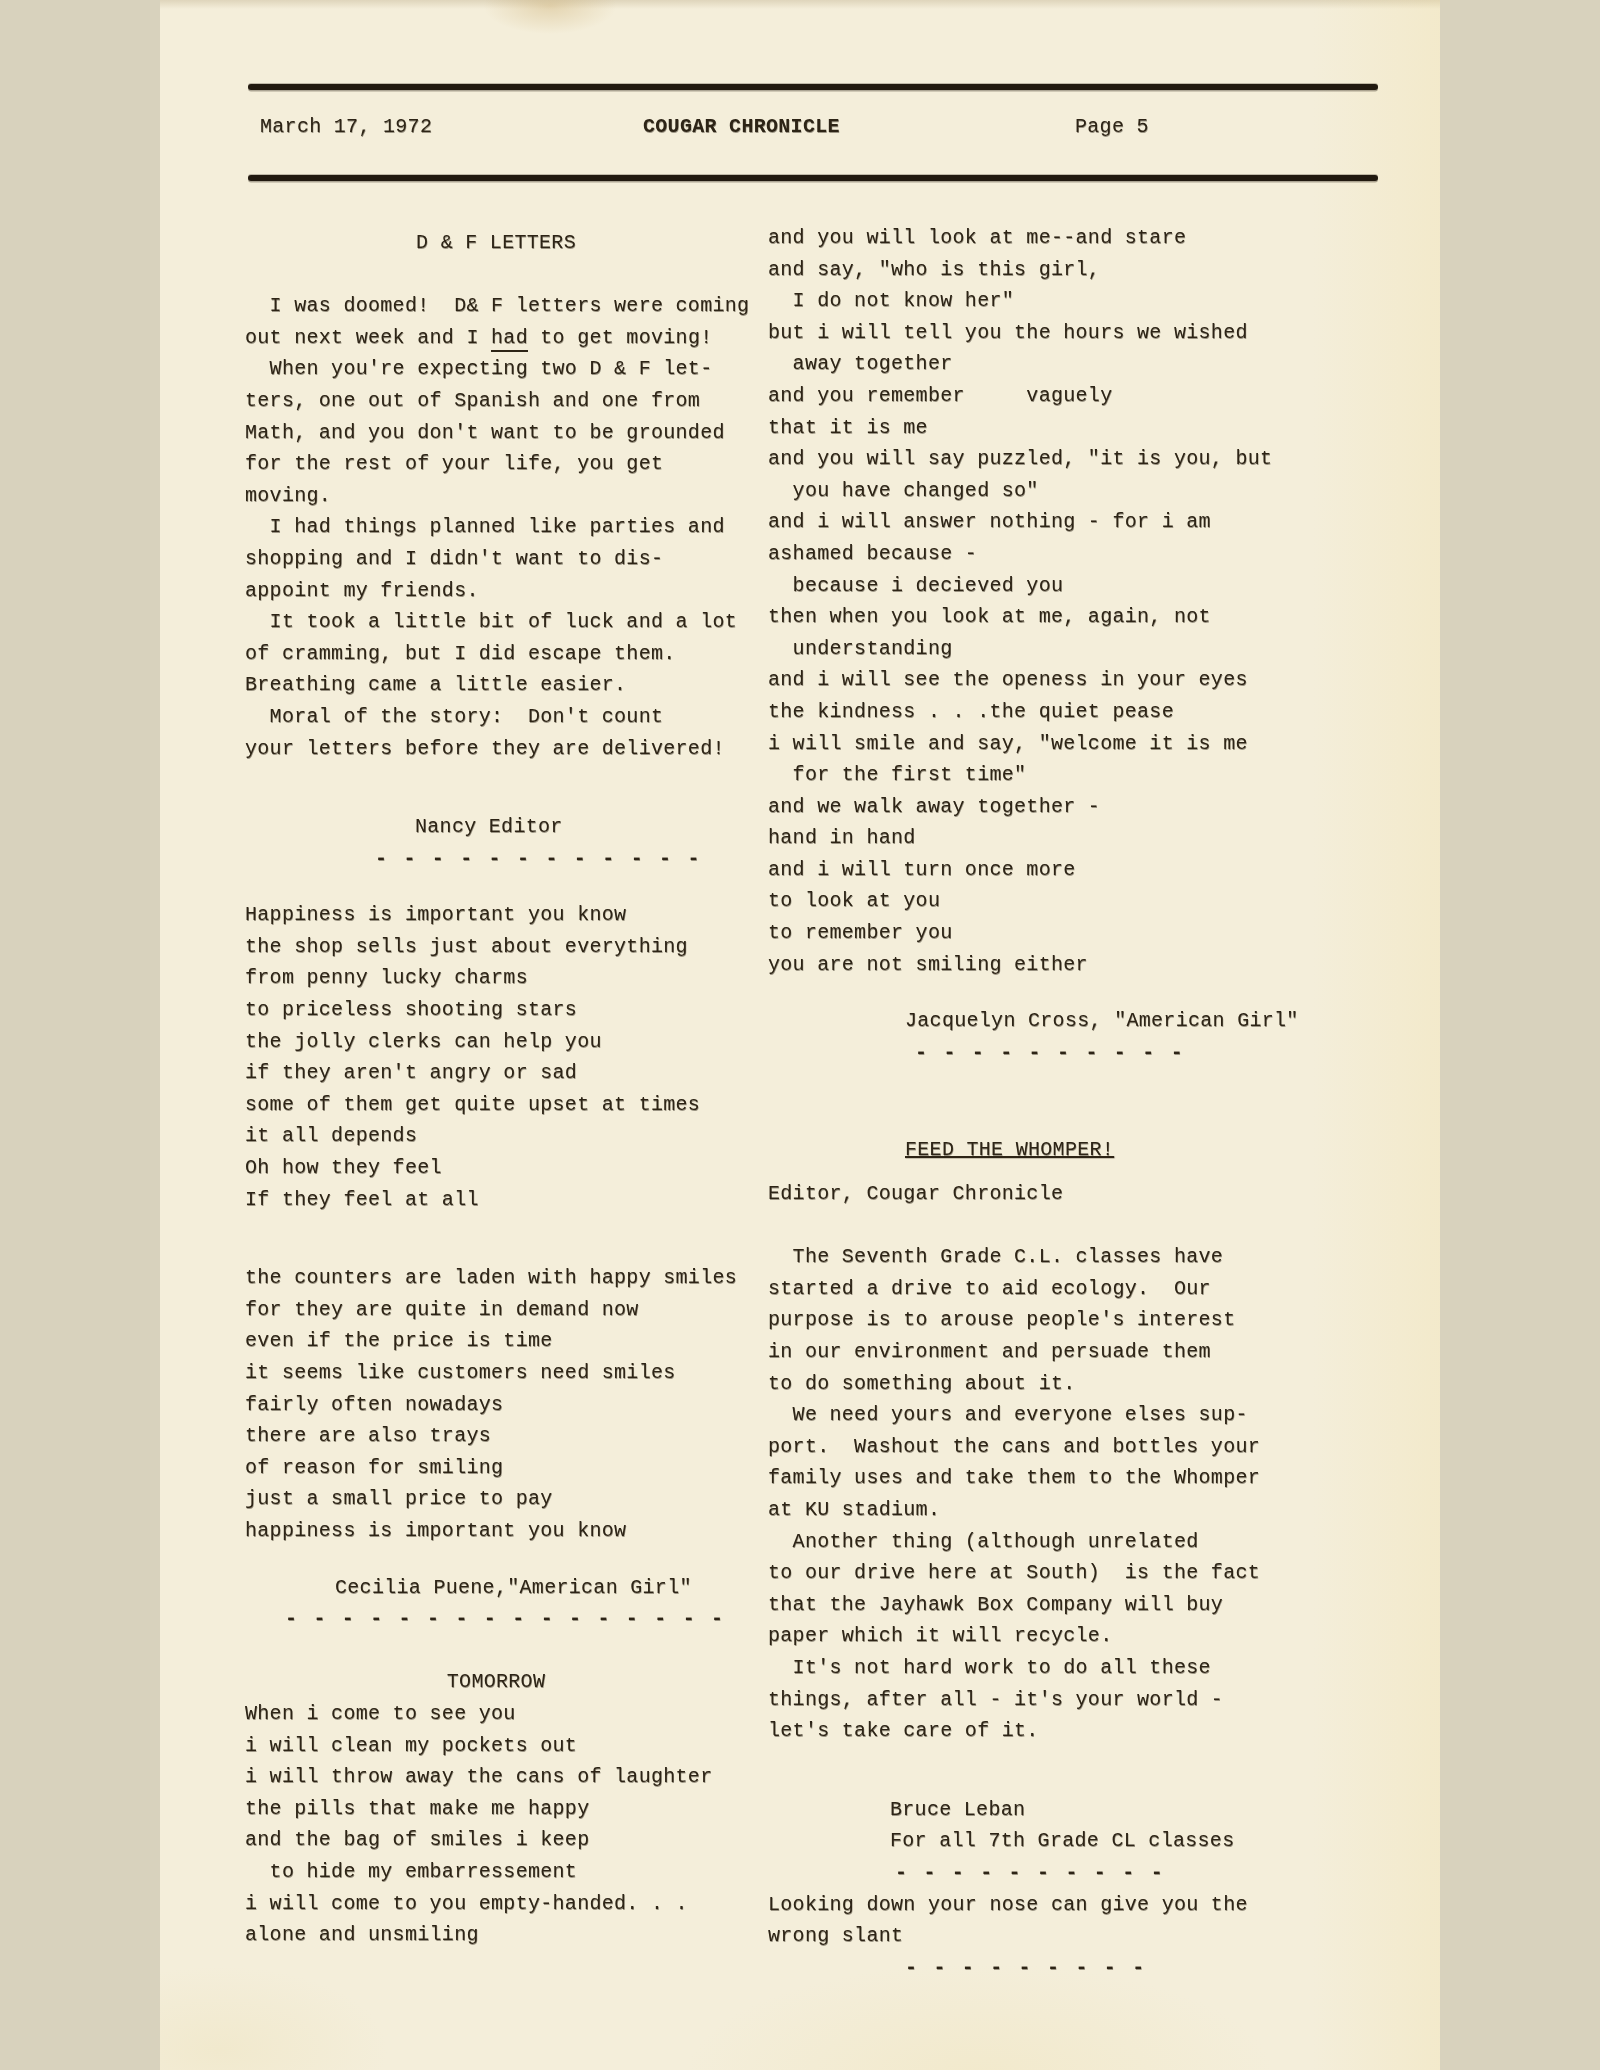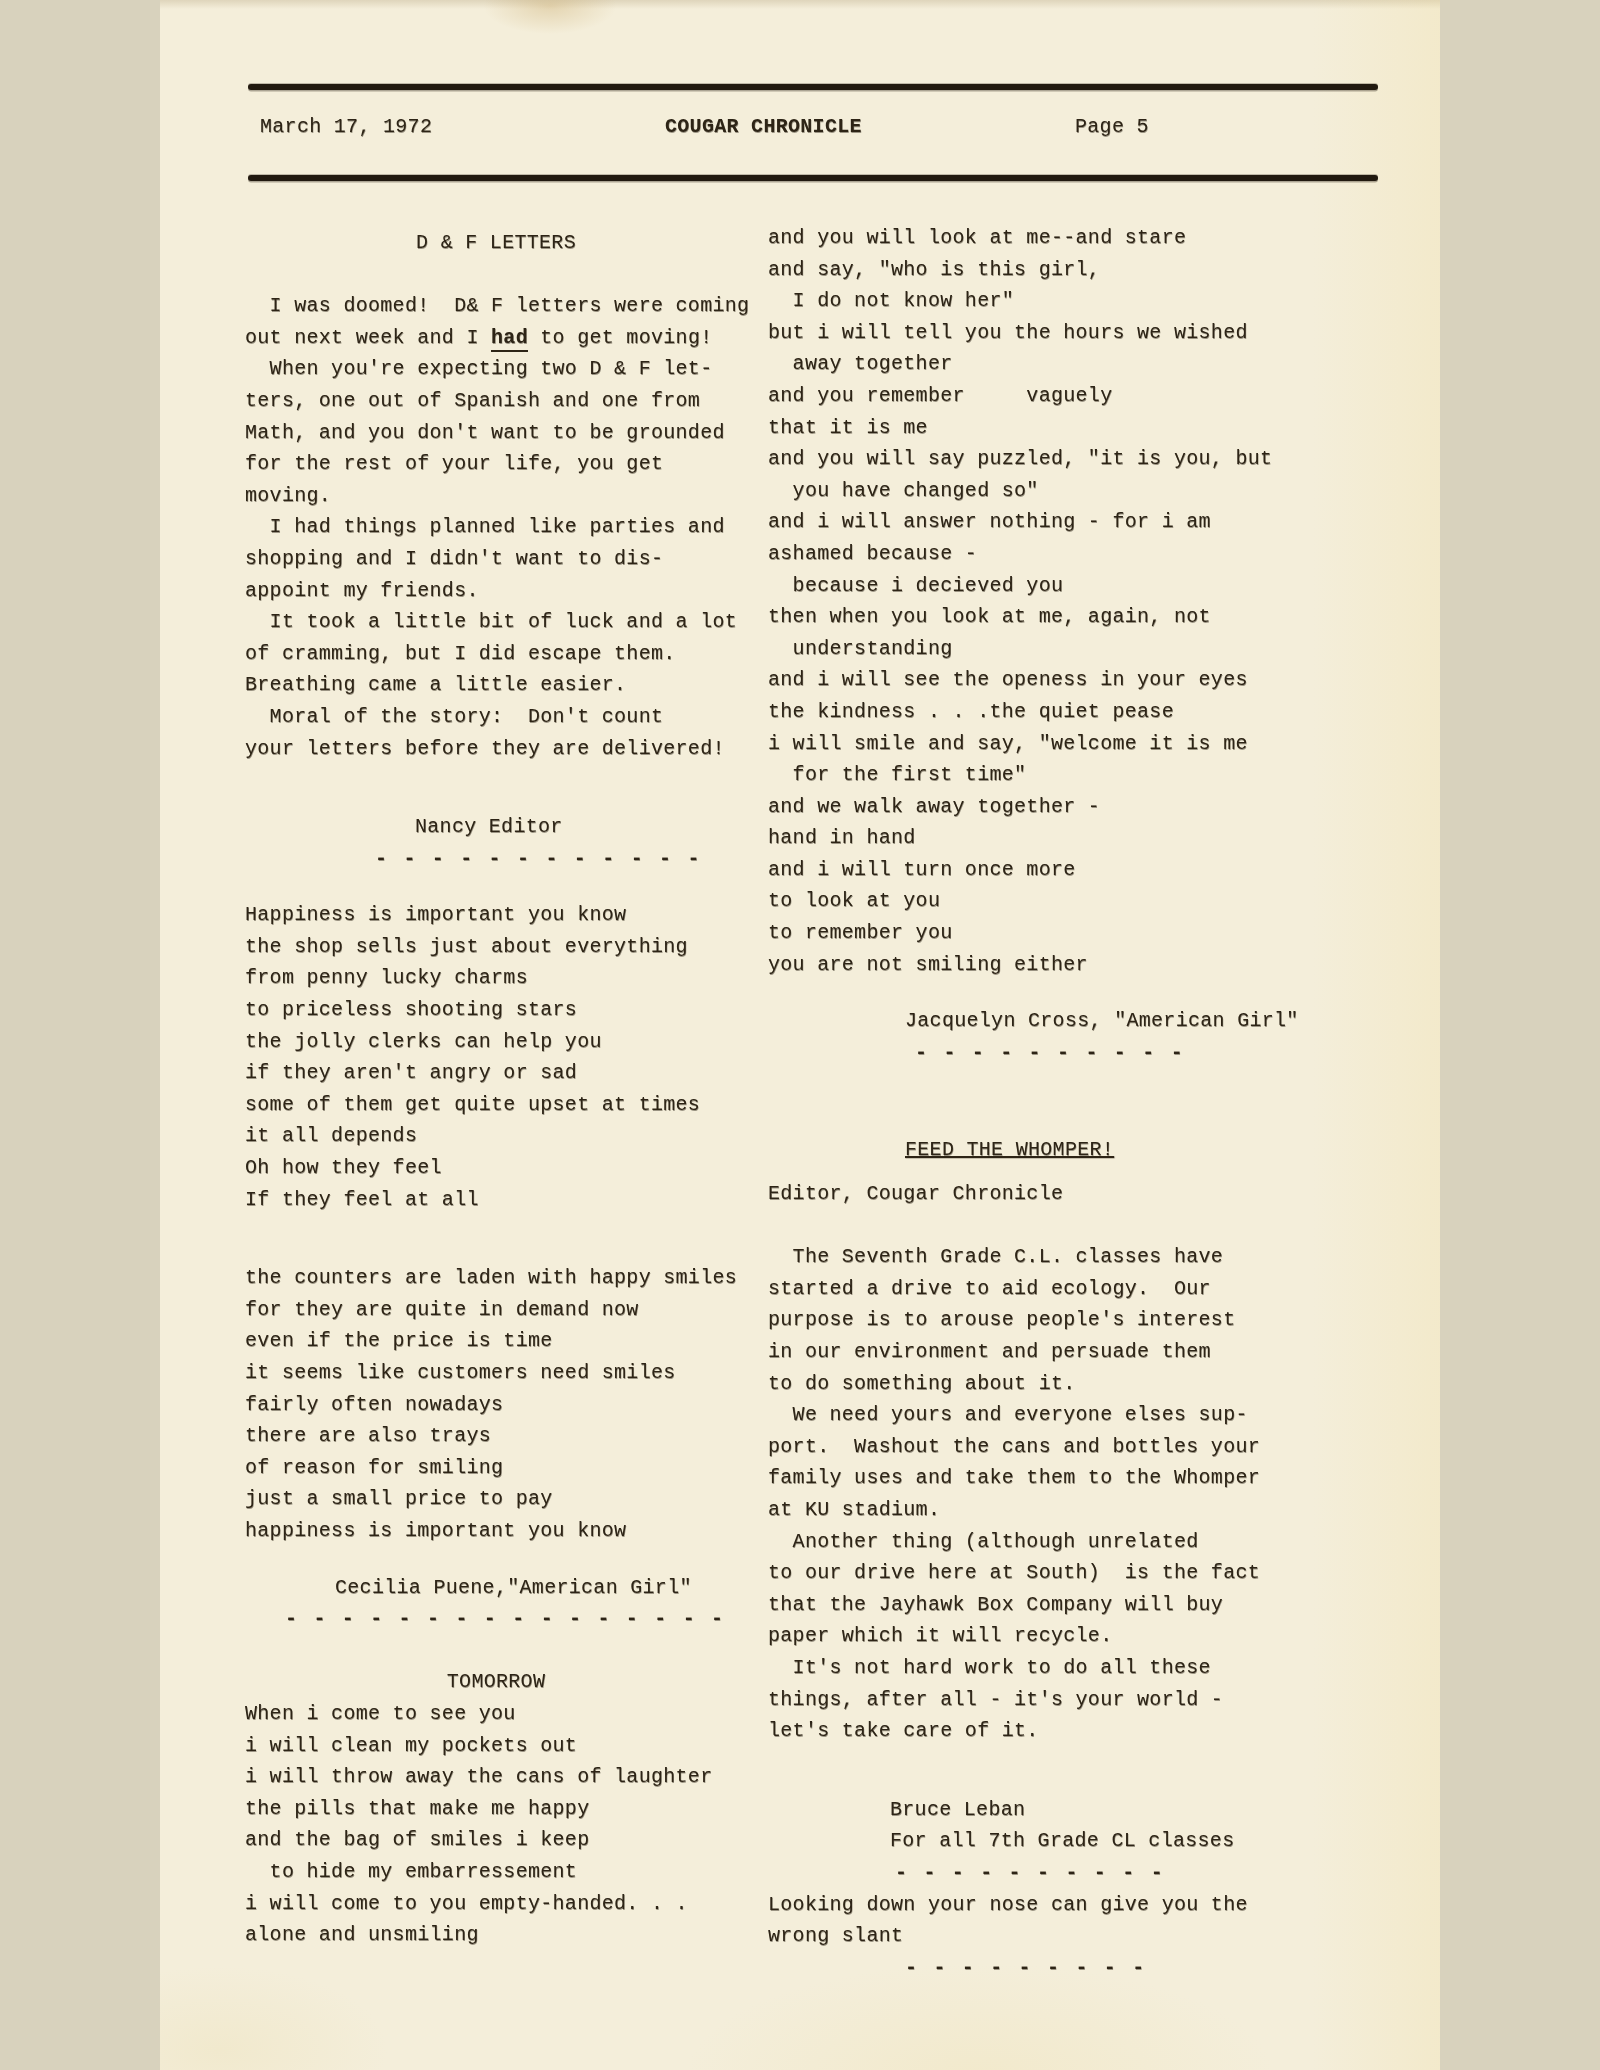--- a/index.html
+++ b/index.html
@@ -24,30 +24,30 @@
   .rule{
     position:absolute;left:88px;width:1130px;height:6px;
     background:#21190f;border-radius:3px;
     box-shadow:0 1.5px 0 rgba(33,25,15,.35), 0 -1px 0 rgba(33,25,15,.25);
   }
   .rule-top{top:84px;}
   .rule-mid{top:175px;}
   .masthead{position:absolute;left:88px;top:112px;width:1130px;height:34px;
     font-size:20px;line-height:30px;letter-spacing:.3px;}
   .m-date{position:absolute;left:12px;top:0;white-space:pre;}
-  .m-title{position:absolute;left:417px;top:0;white-space:pre;font-weight:700;}
+  .m-title{position:absolute;left:395px;top:0;white-space:pre;font-weight:700;}
   .m-page{position:absolute;left:827px;top:0;white-space:pre;}
 
   .col{position:absolute;top:208px;font-size:20px;line-height:31.6px;letter-spacing:.3px;}
   .col-left{left:85px;width:502px;}
   .col-right{left:608px;width:524px;padding-top:14px;}
   .col div{white-space:pre;}
   .line{white-space:pre;}
   .center{text-align:center;margin-top:19px;}
-  .u{border-bottom:2px solid #2d2416;padding-bottom:1px;font-weight:bold;}
+  .u{border-bottom:2px solid #2d2416;padding-bottom:1px;}
   .divider{font-weight:700;letter-spacing:2.2px;}
 
   .mt1{margin-top:31.6px;}
   .mt-lg{margin-top:47px;}
   .mt-md{margin-top:66px;text-decoration:underline;}
   .mt-sm{margin-top:25px;}
   .mt-xs{margin-top:12px;}
 
   .ind-nancy{margin-left:170px;}
   .ind-div-nancy{margin-left:130px;}

